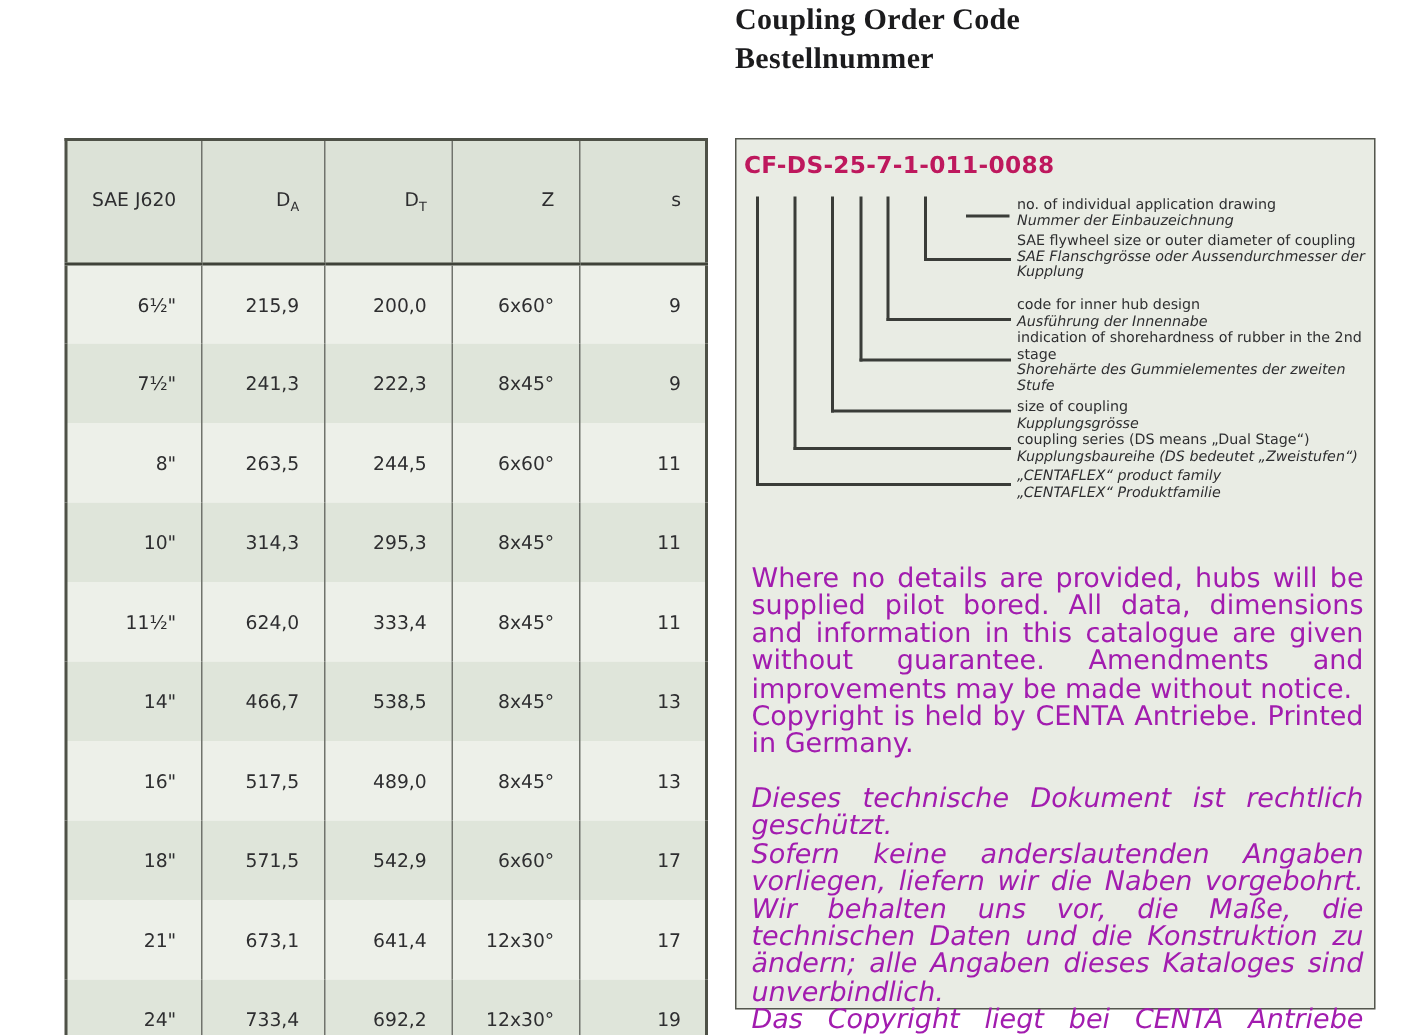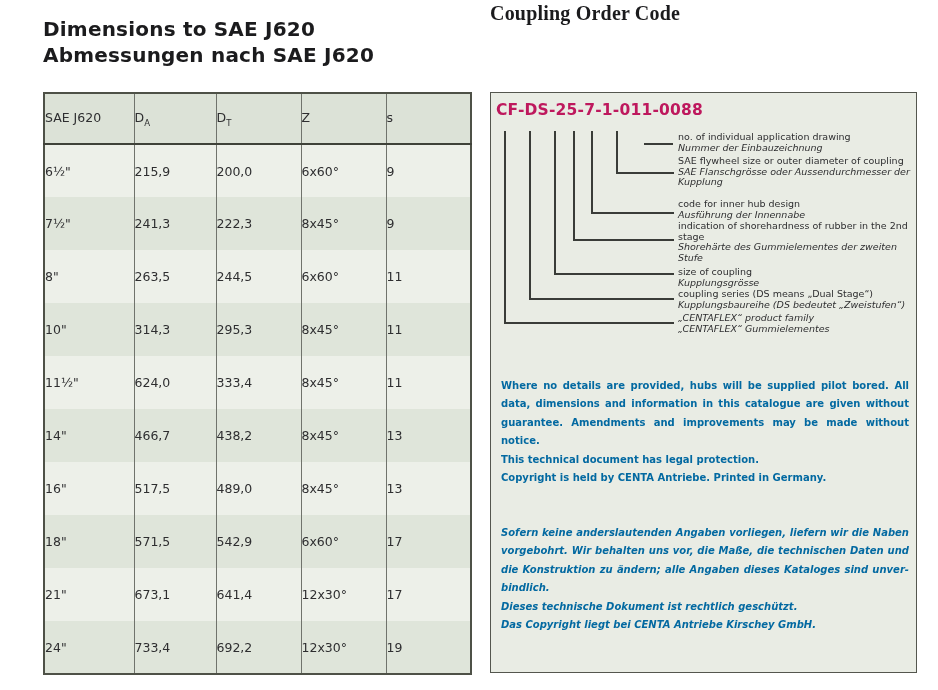--- a/index.html
+++ b/index.html
@@ -14,21 +14,21 @@
   .h1-left{left:43px;top:16px;}
   .h1-right{left:490px;top:0;font-family:Liberation Serif, serif;}
 
   
   table.dim{
     position:absolute;left:43px;top:92px;border-collapse:collapse;table-layout:fixed;
     font-size:12.5px;color:#2e2e30;border:2px solid #4e5147;
   }
   table.dim th,table.dim td{
     border-left:1px solid #70736c;border-right:1px solid #70736c;
-    text-align:left;vertical-align:middle;padding:0;
+    text-align:right;vertical-align:middle;padding:16px;
   }
   table.dim thead th{
     height:49px;background:#dce2d7;font-weight:normal;border-bottom:2px solid #3f4239;
   }
   table.dim tbody tr{height:53px;}
   table.dim tbody tr:nth-child(odd) td{background:#edf0e9;}
   table.dim tbody tr:nth-child(even) td{background:#dfe5da;}
   table.dim sub{font-size:8.5px;}
 
   
@@ -39,35 +39,32 @@
   .code{
     position:absolute;left:5px;top:8px;font-weight:bold;font-size:15.5px;color:#be185d;
     letter-spacing:.2px;white-space:nowrap;
   }
   .cl{position:absolute;background:#3a3c38;}
   .callout{
     position:absolute;left:187px;width:239px;font-size:9.5px;line-height:10.5px;color:#2e2e30;
   }
   .callout .de{font-style:italic;}
   .callout.ital .en{font-style:italic;}
-  .notes{position:absolute;left:10px;width:408px;font-size:10px;line-height:18.4px;color:#0369a1;font-weight:bold;}
+  .notes{position:absolute;left:10px;width:408px;font-size:18px;line-height:18.4px;color:#a21caf;}
   .notes p{margin:0;text-align:justify;}
   .notes-de{font-style:italic;}
 </style>
 </head>
 <body>
 
 <div class="page">
 
-  <div class="h1 h1-left">
-    <div>Dimensions to SAE J620</div>
-    <div>Abmessungen nach SAE J620</div>
-  </div>
   <div class="h1 h1-right">
     <div>Coupling Order Code</div>
+    <div>Bestellnummer</div>
   </div>
 
   <table class="dim">
     <colgroup>
         <col style="width:90px">
         <col style="width:82px">
         <col style="width:85px">
         <col style="width:85px">
         <col style="width:85px">
       </colgroup>
@@ -112,21 +109,21 @@
       <tr>
           <td>11½"</td>
           <td>624,0</td>
           <td>333,4</td>
           <td>8x45°</td>
           <td>11</td>
         </tr>
       <tr>
           <td>14"</td>
           <td>466,7</td>
-          <td>438,2</td>
+          <td>538,5</td>
           <td>8x45°</td>
           <td>13</td>
         </tr>
       <tr>
           <td>16"</td>
           <td>517,5</td>
           <td>489,0</td>
           <td>8x45°</td>
           <td>13</td>
         </tr>
@@ -191,28 +188,27 @@
     <div class="callout" style="top:174px;">
       <div class="en">size of coupling</div>
       <div class="de">Kupplungsgrösse</div>
     </div>
     <div class="callout" style="top:196px;">
       <div class="en">coupling series (DS means „Dual Stage“)</div>
       <div class="de">Kupplungsbaureihe (DS bedeutet „Zweistufen“)</div>
     </div>
     <div class="callout ital" style="top:220px;">
       <div class="en">„CENTAFLEX“ product family</div>
-      <div class="de">„CENTAFLEX“ Gummielementes</div>
+      <div class="de">„CENTAFLEX“ Produktfamilie</div>
     </div>
 
     <div class="notes notes-en" style="top:284px;">
       <p>Where no details are provided, hubs will be supplied pilot bored. All data, dimensions and information in this catalogue are given without guarantee. Amendments and improvements may be made without notice.</p>
-      <p>This technical document has legal protection.</p>
       <p>Copyright is held by CENTA Antriebe. Printed in Germany.</p>
     </div>
     <div class="notes notes-de" style="top:431px;">
+      <p>Dieses technische Dokument ist rechtlich geschützt.</p>
       <p>Sofern keine anderslautenden Angaben vorliegen, lie­fern wir die Naben vorgebohrt. Wir behalten uns vor, die Maße, die technischen Daten und die Konstruktion zu ändern; alle Angaben dieses Kataloges sind unver­bindlich.</p>
-      <p>Dieses technische Dokument ist rechtlich geschützt.</p>
       <p>Das Copyright liegt bei CENTA Antriebe Kirschey GmbH.</p>
     </div>
   </div>
 
 </div>
 
 </body></html>

